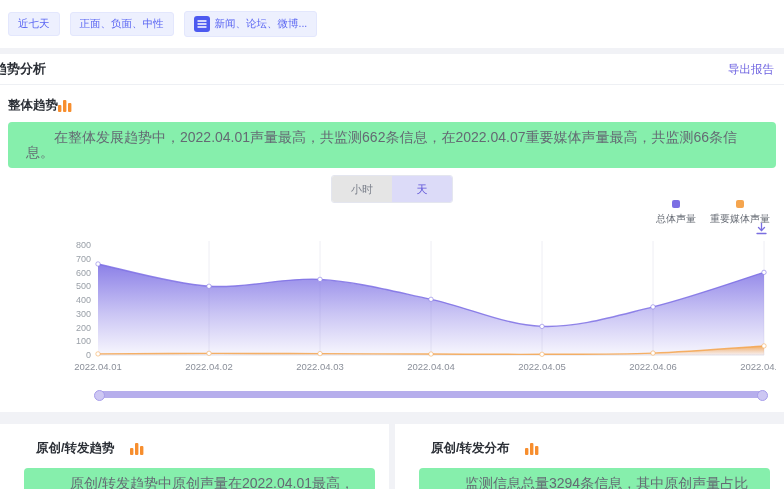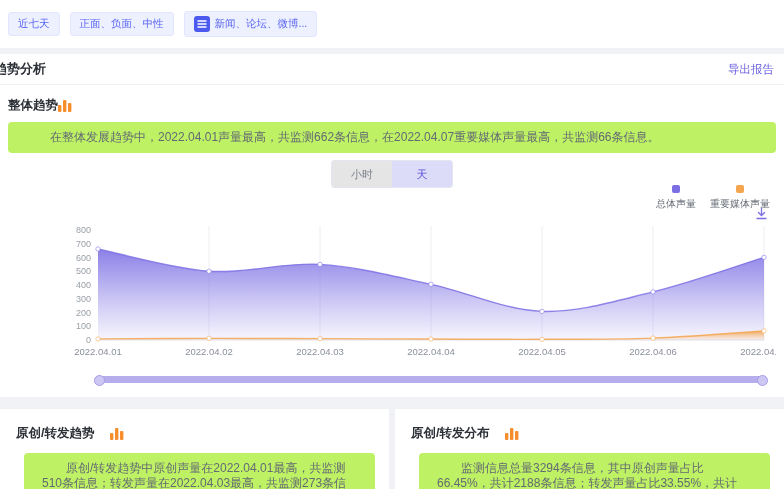--- a/index.html
+++ b/index.html
@@ -20,22 +20,22 @@
   
   .panel { background:#fff; }
   .panel-header { display:flex; align-items:center; justify-content:space-between;
                   height:31px; padding:0 10px 0 0; border-bottom:1px solid #eef0f4; }
   .page-title { font-size:13px; font-weight:bold; color:#2b2f36; margin-left:-6px; }
   .export-link { font-size:11.5px; color:#6a5fe0; cursor:pointer; text-decoration:none; }
 
   .section-row { display:flex; align-items:center; gap:0; padding:12px 8px 8px 8px; }
   .section-title { font-size:12.5px; font-weight:bold; color:#2b2f36; }
 
-  .summary-box { margin:0 8px; background:#bef264; border-radius:4px; padding:8px 18px;
-                 font-size:12px; color:#646a73; line-height:15px; text-indent:2em; }
+  .summary-box { margin:0 8px; background:#86efac; border-radius:4px; padding:8px 18px;
+                 font-size:14px; color:#646a73; line-height:15px; text-indent:2em; }
 
   .toggle-row { display:flex; justify-content:center; margin-top:7px; }
   .toggle { display:flex; border:1px solid #e4e6ef; border-radius:3px; overflow:hidden; }
   .toggle button { width:60px; height:26px; font-size:11px; border:none; background:#e5e5e5; color:#7c818c;
                    cursor:pointer; font-family:inherit; }
   .toggle button.active { background:#dcdbf8; color:#5f54d8; }
 
   .legend-row { display:flex; justify-content:flex-end; align-items:center; gap:14px; padding:3px 14px 0 0; height:17px; }
   .legend-item { display:flex; align-items:center; gap:4px; cursor:pointer;flex-direction:column; }
   .legend-item .swatch { width:8px; height:8px; border-radius:2px; display:inline-block; }
@@ -47,21 +47,21 @@
   .chart-wrap { padding:2px 8px 0 8px; }
   .zoom-track { margin:8px 0 14px 98px; width:666px; height:7px; border-radius:4px;
                 background:#b6aeec; cursor:pointer; position:relative; }
   .zoom-track::before, .zoom-track::after { content:""; position:absolute; top:-1px; width:9px; height:9px;
                 border-radius:50%; background:#cdc7f3; border:1px solid #a79dea; }
   .zoom-track::before { left:-4px; } .zoom-track::after { right:-4px; }
 
   
   .cards { display:grid; grid-template-columns:1fr 6px 1fr; background:#f1f2f6; }
   .card { background:#fff; padding-bottom:20px; }
-  .card-title-row { display:flex; align-items:center; gap:16px; padding:16px 16px 11px 16px; }
+  .card-title-row { display:flex; align-items:center; gap:16px; padding:16px 16px 11px 36px; }
   .card-title { font-size:12.5px; font-weight:bold; color:#2b2f36; }
   .card .summary-box { margin:0 14px 0 24px; }
 
   svg text { font-family:"Liberation Sans","DejaVu Sans",sans-serif; }
 </style>
 </head>
 <body>
 
 <div class="screen">
 

